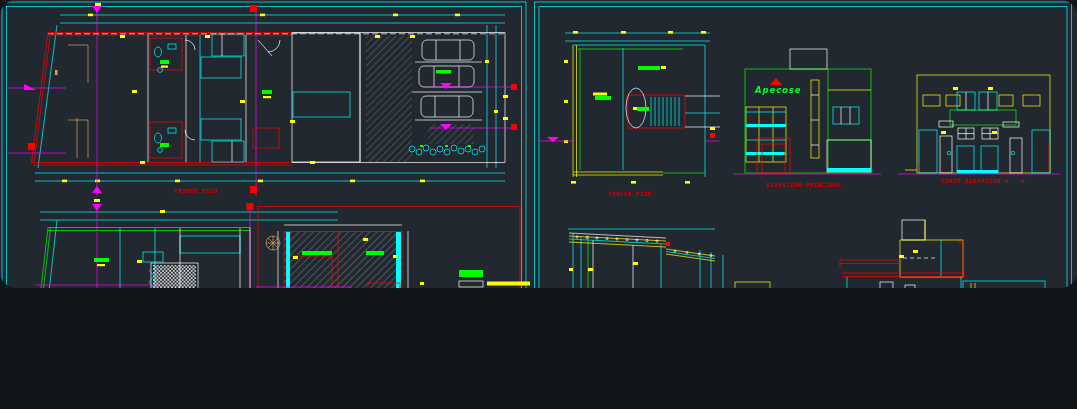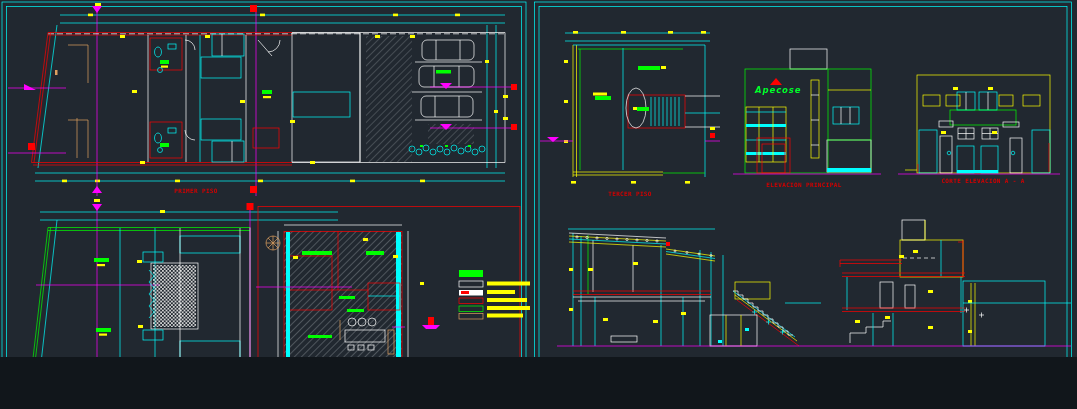--- a/index.html
+++ b/index.html
@@ -1,17 +1,17 @@
 <!DOCTYPE html>
 <html><head>
 <meta charset="utf-8">
 <style>
   html,body{margin:0;padding:0;background:#11161b;}
-  .canvas{position:relative;width:1077px;height:357px;background:#212830;overflow:hidden;
-          font-family:"DejaVu Sans","Liberation Sans",sans-serif;}
+  .canvas{position:relative;width:1077px;height:288px;background:#212830;overflow:hidden;
+          font-family:"DejaVu Sans","Liberation Sans",sans-serif;border-radius:16px;}
   .sheet{position:absolute;top:0;height:409px;}
   .sheet-left{left:0;width:530px;}
   .sheet-right{left:533px;width:544px;}
   svg{display:block}
   svg .ln{fill:none;stroke-width:.7}
   .cy{stroke:#00ffff}.rd{stroke:#ff0000}.gr{stroke:#00ff00}.yl{stroke:#ffff00}
   .mg{stroke:#ff00ff}.wh{stroke:#ffffff}.tn{stroke:#e0a060}
   .fcy{fill:#00ffff}.frd{fill:#ff0000}.fgr{fill:#00ff00}.fyl{fill:#ffff00}
   .fmg{fill:#ff00ff}.fwh{fill:#ffffff}.ftn{fill:#e0a060}
   .lbl{fill:#d40000;font:bold 6px "DejaVu Sans Mono","Liberation Mono",monospace;

